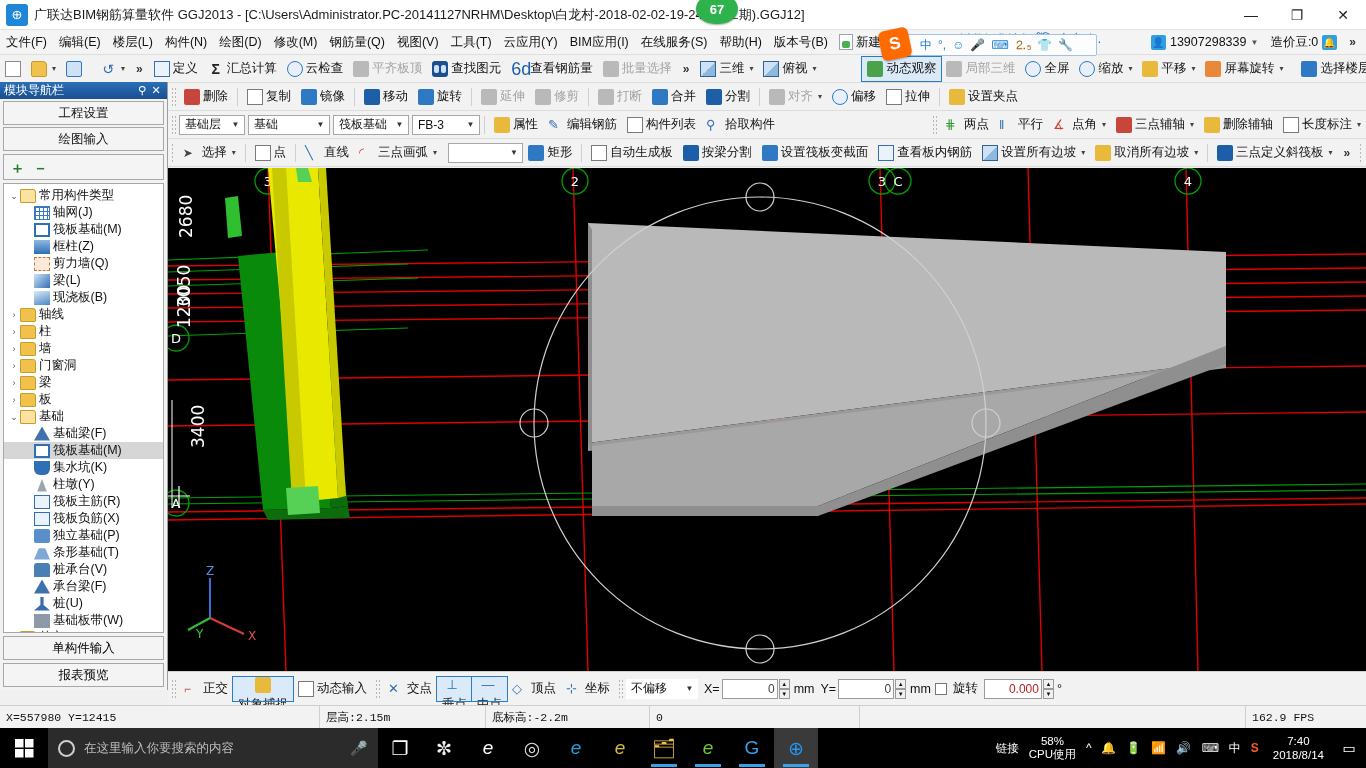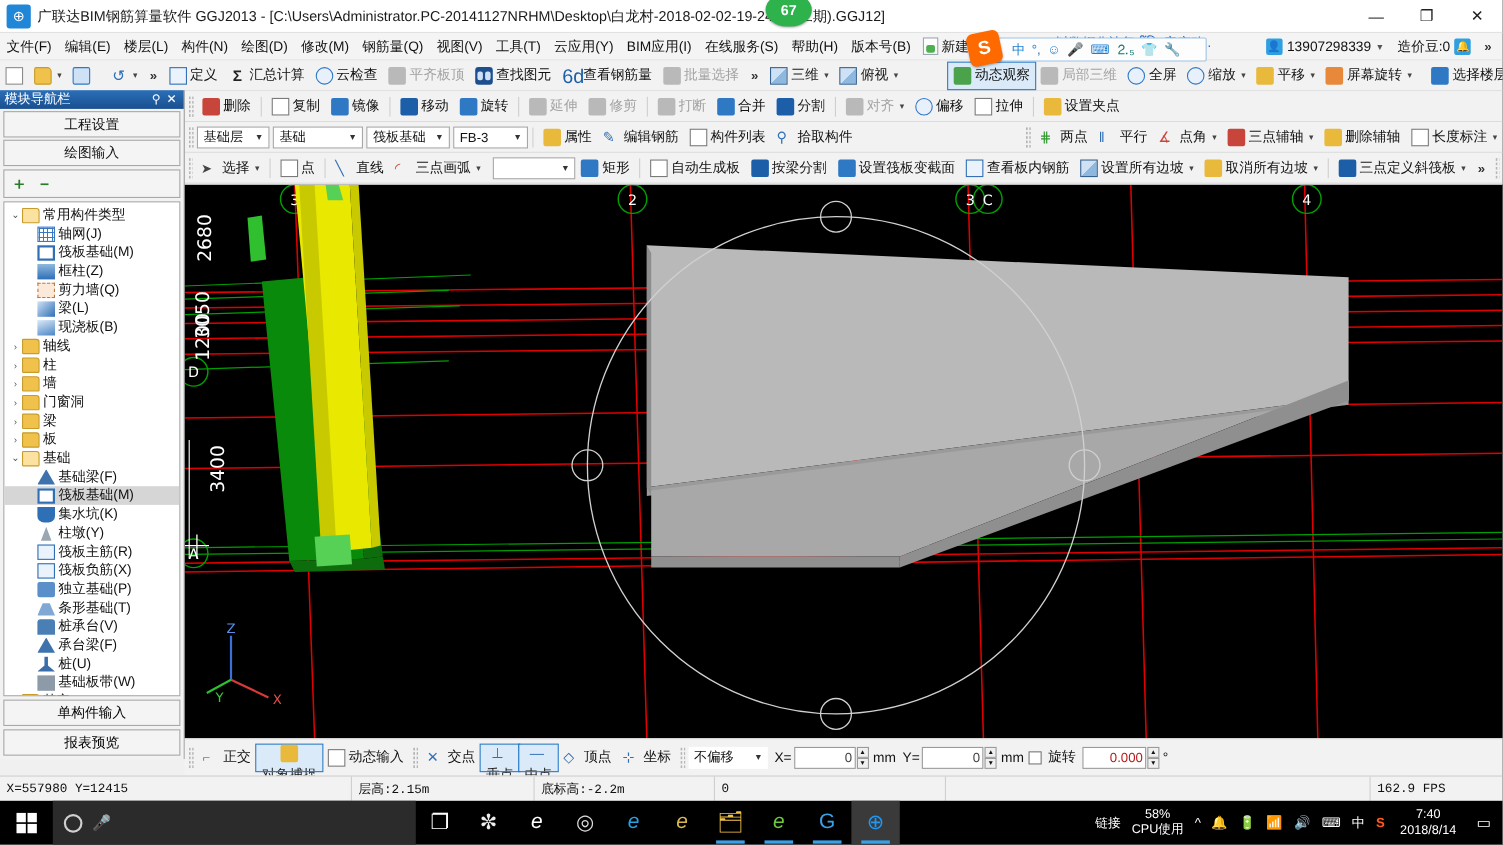--- a/index.html
+++ b/index.html
@@ -65,21 +65,21 @@
     background:#fdfdfd; border:1px solid #9ec3e6; border-radius:2px;
     display:flex; align-items:center; gap:6px; padding-left:26px; z-index:40;
   }
   .ime-logo {
     position:absolute; left:-14px; top:-6px; width:30px; height:30px;
     background:#ff6a00; border-radius:6px; color:#fff; font-weight:bold;
     font-size:17px; display:flex; align-items:center; justify-content:center;
     transform:rotate(-12deg); box-shadow:0 1px 2px rgba(0,0,0,.3);
   }
   .ime-ic { color:#1d7fd0; font-size:12px; line-height:1; }
-  .ime-ic.g { color:#0f766e; }
+  .ime-ic.g { color:#a16207; }
 
   
   .hint-text {
     position:absolute; left:960px; top:30px; width:180px; height:22px;
     color:#1565c0; font-size:12px; overflow:hidden; z-index:20; white-space:nowrap;
   }
 
   
   .tbrow {
     position:absolute; left:0; width:1366px; height:28px;
@@ -952,20 +952,21 @@
     <div class="sb-grow"></div>
     <div class="sb-cell" style="width:120px;justify-content:flex-start;border-right:none">162.9 FPS</div>
   </div>
 
   <div class="taskbar">
     <div class="start">
         <span class="start-glyph"></span>
       </div>
     <div class="searchbox">
       <span class="cortana"></span>
+      <span class="searchtext">在这里输入你要搜索的内容</span>
       <span class="mic">🎤</span>
     </div>
     <div class="tb-app">
         <span>❐</span>
       </div>
     <div class="tb-app">
         <span style="color:#eee">✼</span>
       </div>
     <div class="tb-app">
         <span style="color:#fff;font-style:italic">e</span>

